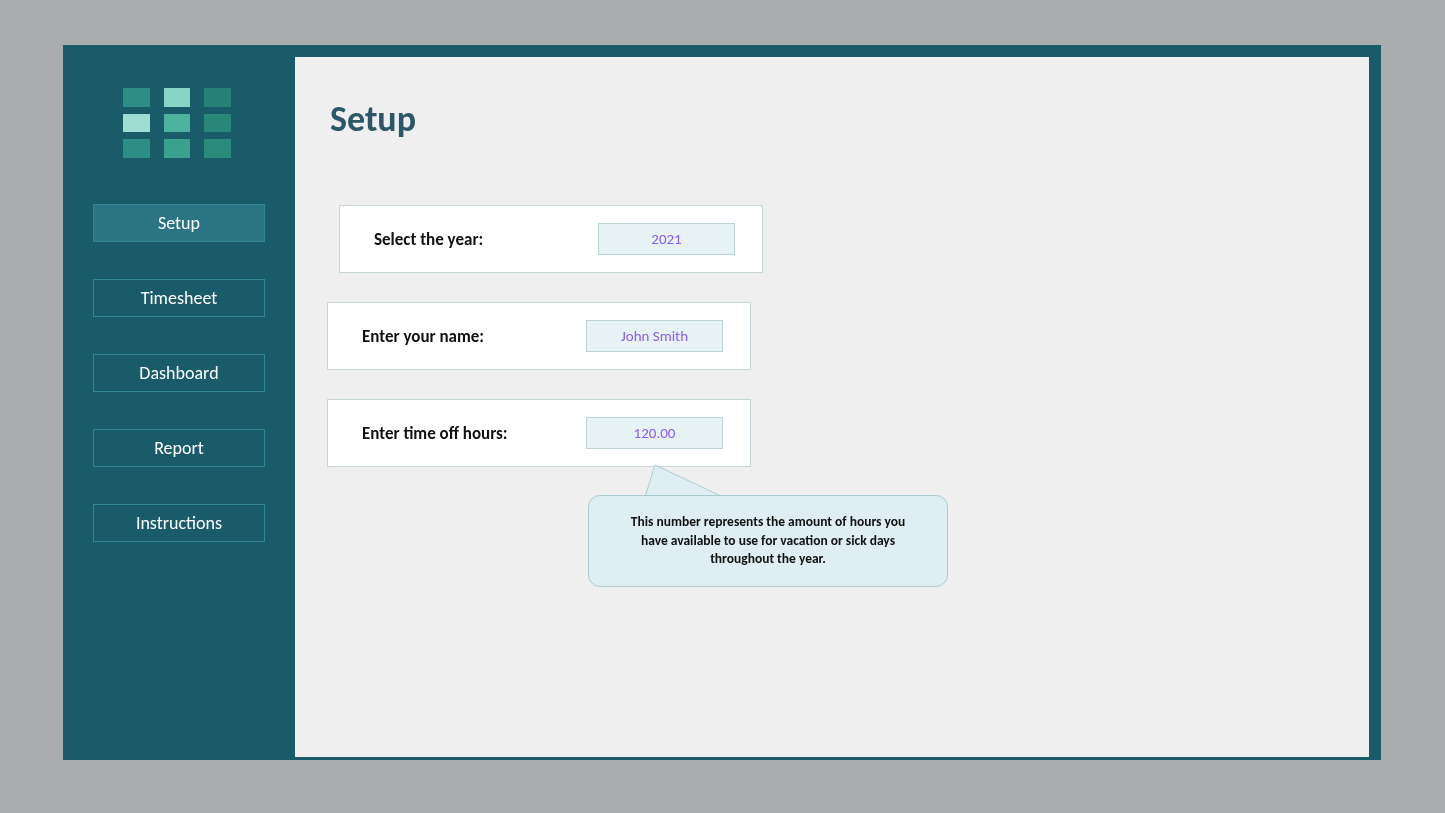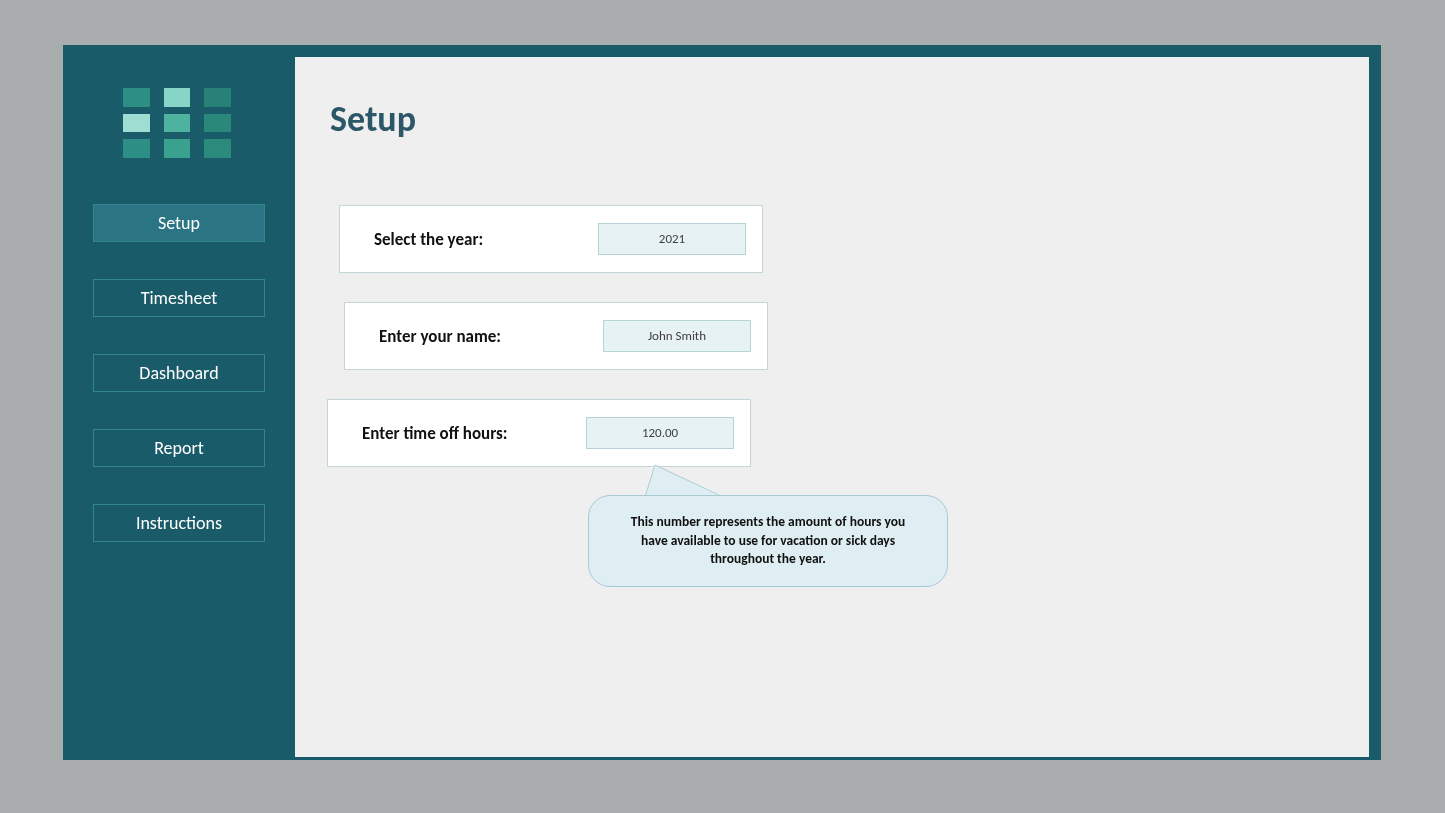--- a/index.html
+++ b/index.html
@@ -87,50 +87,50 @@
     position: absolute;
     left: 32px;
     width: 424px;
     height: 68px;
     background: #ffffff;
     border: 1px solid #c4d6d9;
     display: flex;
     align-items: center;
   }
   .card-1 { top: 148px; margin-left: 12px; }
-  .card-2 { top: 245px; margin-left: 17px; }
+  .card-2 { top: 245px; }
   .card-3 { top: 342px; }
   .card-label {
     position: absolute;
     left: 34px;
     font-size: 17px;
     font-weight: 700;
     color: #111;
   }
   .card-input {
     position: absolute;
     left: 258px;
-    width: 148px;
+    width: 137px;
     height: 32px;
     background: #e7f2f4;
     border: 1px solid #b9d3d8;
     text-align: center;
-    font-size: 13px;
-    color: #404040;
+    font-size: 15px;
+    color: #8b5cf6;
     line-height: 30px;
   }
   .callout {
     position: absolute;
     left: 293px;
     top: 438px;
     width: 360px;
     height: 92px;
     background: #dfeef2;
     border: 1px solid #a8cbd2;
-    border-radius: 22px;
+    border-radius: 12px;
     padding: 12px 32px;
     display: flex;
     align-items: center;
     justify-content: center;
     text-align: center;
     font-size: 13.5px;
     font-weight: 600;
     color: #111;
     line-height: 1.4;
   }

